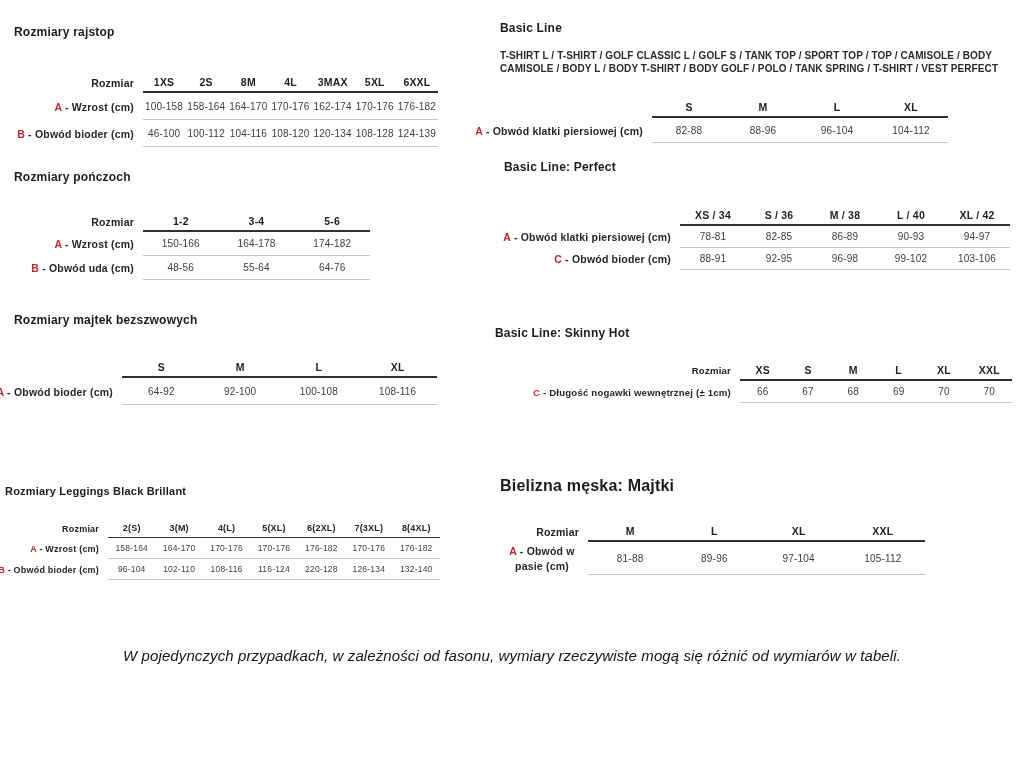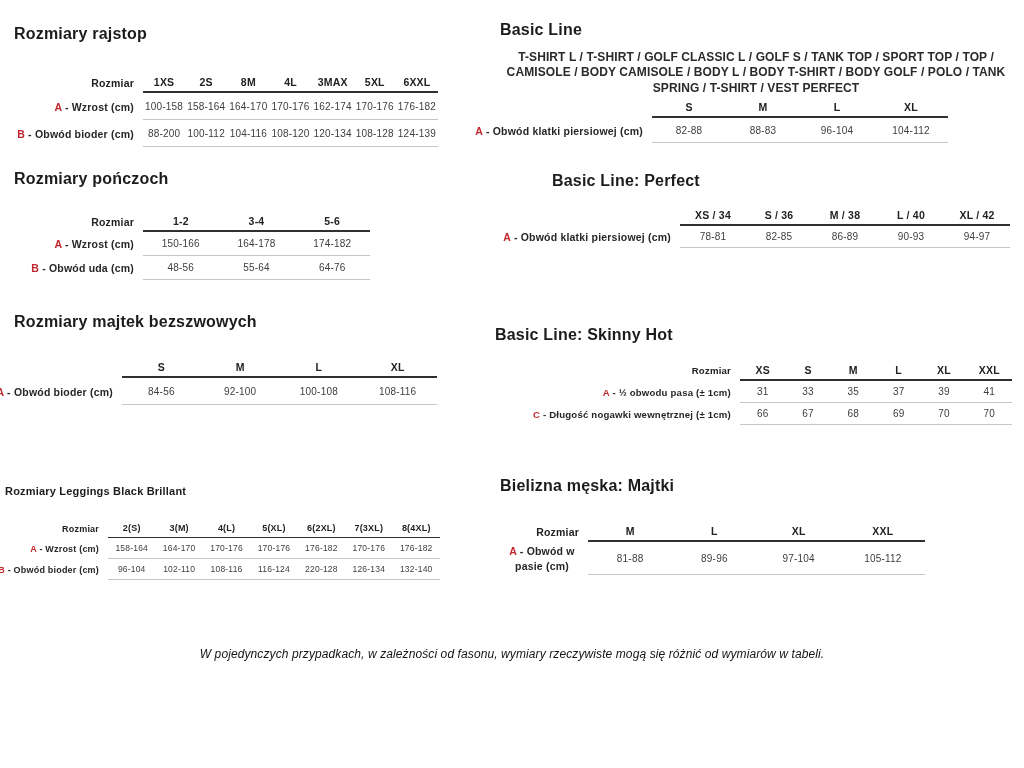--- a/index.html
+++ b/index.html
@@ -3,28 +3,28 @@
 <meta charset="utf-8">
 <style>
   html,body { margin:0; padding:0; background:#ffffff; }
   .sheet {
     position:relative; width:1024px; height:768px; background:#ffffff;
     font-family:"Liberation Sans", sans-serif; color:#222;
     overflow:hidden;
   }
   .title {
     position:absolute; font-weight:700; color:#1c1c1c;
-    font-size:16px; letter-spacing:.2px; white-space:nowrap; margin:0;
+    font-size:12px; letter-spacing:.2px; white-space:nowrap; margin:0;
   }
   .title.small { font-size:11px; }
   .title.big   { font-size:16px; }
 
   .products {
-    position:absolute; text-align:center; font-weight:700; color:#2a2a2a;
-    font-size:12px; line-height:1.28; letter-spacing:.1px;
+    position:absolute; text-align:left; font-weight:700; color:#2a2a2a;
+    font-size:10px; line-height:1.28; letter-spacing:.1px;
   }
 
   
   .stable { position:absolute; }
   .stable .tr { display:flex; }
   .stable .td {
     display:flex; align-items:center; justify-content:center;
     height:var(--rh,26px); box-sizing:border-box; flex:1; min-width:0;
     font-size:10px; color:#3d3d3d; letter-spacing:.2px; white-space:nowrap;
   }
@@ -46,21 +46,21 @@
 
   
   .stable.tight .td.corner, .stable.tight .td.label { font-size:9.6px; }
 
   
   .stable.wraplabel .td.label { white-space:normal; text-align:center; }
   .stable.wraplabel .lbl-txt { white-space:normal; line-height:1.35; }
 
   .footnote {
     position:absolute; left:0; width:1024px; text-align:center;
-    font-style:italic; font-size:12px; color:#141414; letter-spacing:.1px;
+    font-style:italic; font-size:15px; color:#141414; letter-spacing:.1px;
   }
 </style>
 </head>
 <body>
 
 <div class="sheet">
 
   <h2 class="title" style="left:14px; top:25px;">Rozmiary rajstop</h2>
   <div class="stable" style="left:14px; top:72px; width:424px; --lw:129px; --hh:21px; --rh:27px;">
       <div class="tr header">
@@ -82,21 +82,21 @@
         <div class="td val">164-170</div>
         <div class="td val">170-176</div>
         <div class="td val">162-174</div>
         <div class="td val">170-176</div>
         <div class="td val">176-182</div>
       </div>
       <div class="tr data">
         <div class="td label">
           <span class="lbl-txt"><span class="rl">B</span> - Obwód bioder (cm)</span>
         </div>
-        <div class="td val">88-200</div>
+        <div class="td val">46-100</div>
         <div class="td val">100-112</div>
         <div class="td val">104-116</div>
         <div class="td val">108-120</div>
         <div class="td val">120-134</div>
         <div class="td val">108-128</div>
         <div class="td val">124-139</div>
       </div>
     </div>
 
   <h2 class="title" style="left:14px; top:170px;">Rozmiary pończoch</h2>
@@ -131,21 +131,21 @@
         <div class="td corner"></div>
         <div class="td col-h">S</div>
         <div class="td col-h">M</div>
         <div class="td col-h">L</div>
         <div class="td col-h">XL</div>
       </div>
       <div class="tr data">
         <div class="td label">
           <span class="lbl-txt"><span class="rl">A</span> - Obwód bioder (cm)</span>
         </div>
-        <div class="td val">84-56</div>
+        <div class="td val">64-92</div>
         <div class="td val">92-100</div>
         <div class="td val">100-108</div>
         <div class="td val">108-116</div>
       </div>
     </div>
 
   <h2 class="title small" style="left:5px; top:485px;">Rozmiary Leggings Black Brillant</h2>
   <div class="stable compact" style="left:5px; top:519px; width:435px; --lw:103px; --hh:19px; --rh:21px;">
       <div class="tr header">
         <div class="td corner">Rozmiar</div>
@@ -191,69 +191,68 @@
         <div class="td col-h">S</div>
         <div class="td col-h">M</div>
         <div class="td col-h">L</div>
         <div class="td col-h">XL</div>
       </div>
       <div class="tr data">
         <div class="td label">
           <span class="lbl-txt"><span class="rl">A</span> - Obwód klatki piersiowej (cm)</span>
         </div>
         <div class="td val">82-88</div>
-        <div class="td val">88-83</div>
+        <div class="td val">88-96</div>
         <div class="td val">96-104</div>
         <div class="td val">104-112</div>
       </div>
     </div>
 
-  <h2 class="title" style="left:504px; top:172px;margin-left:48px;">Basic Line: Perfect</h2>
+  <h2 class="title" style="left:504px; top:160px;">Basic Line: Perfect</h2>
   <div class="stable" style="left:504px; top:205px; width:506px; --lw:176px; --hh:21px; --rh:22px;">
       <div class="tr header">
         <div class="td corner"></div>
         <div class="td col-h">XS / 34</div>
         <div class="td col-h">S / 36</div>
         <div class="td col-h">M / 38</div>
         <div class="td col-h">L / 40</div>
         <div class="td col-h">XL / 42</div>
       </div>
       <div class="tr data">
         <div class="td label">
           <span class="lbl-txt"><span class="rl">A</span> - Obwód klatki piersiowej (cm)</span>
         </div>
         <div class="td val">78-81</div>
         <div class="td val">82-85</div>
         <div class="td val">86-89</div>
         <div class="td val">90-93</div>
         <div class="td val">94-97</div>
       </div>
+      <div class="tr data">
+        <div class="td label">
+          <span class="lbl-txt"><span class="rl">C</span> - Obwód bioder (cm)</span>
+        </div>
+        <div class="td val">88-91</div>
+        <div class="td val">92-95</div>
+        <div class="td val">96-98</div>
+        <div class="td val">99-102</div>
+        <div class="td val">103-106</div>
+      </div>
     </div>
 
   <h2 class="title" style="left:495px; top:326px;">Basic Line: Skinny Hot</h2>
   <div class="stable tight" style="left:500px; top:360px; width:512px; --lw:240px; --hh:21px; --rh:22px;">
       <div class="tr header">
         <div class="td corner">Rozmiar</div>
         <div class="td col-h">XS</div>
         <div class="td col-h">S</div>
         <div class="td col-h">M</div>
         <div class="td col-h">L</div>
         <div class="td col-h">XL</div>
         <div class="td col-h">XXL</div>
-      </div>
-      <div class="tr data">
-        <div class="td label">
-          <span class="lbl-txt"><span class="rl">A</span> - ½ obwodu pasa (± 1cm)</span>
-        </div>
-        <div class="td val">31</div>
-        <div class="td val">33</div>
-        <div class="td val">35</div>
-        <div class="td val">37</div>
-        <div class="td val">39</div>
-        <div class="td val">41</div>
       </div>
       <div class="tr data">
         <div class="td label">
           <span class="lbl-txt"><span class="rl">C</span> - Długość nogawki wewnętrznej (± 1cm)</span>
         </div>
         <div class="td val">66</div>
         <div class="td val">67</div>
         <div class="td val">68</div>
         <div class="td val">69</div>
         <div class="td val">70</div>

